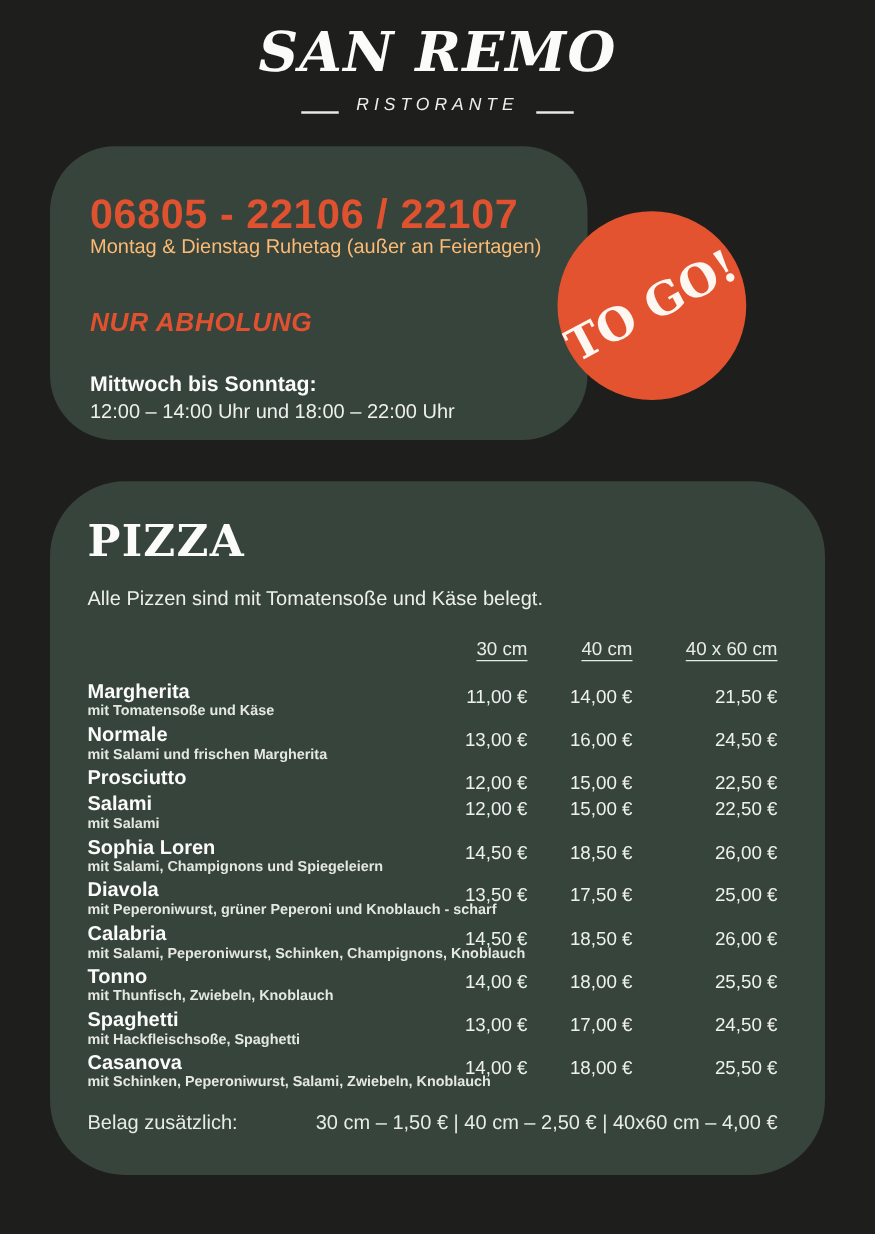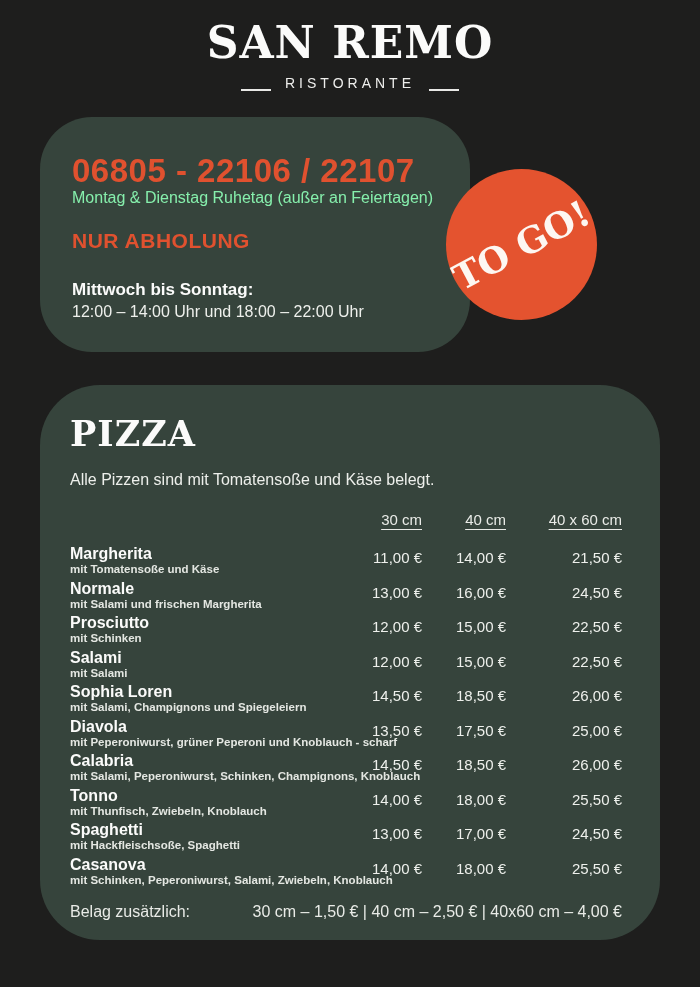--- a/index.html
+++ b/index.html
@@ -7,21 +7,21 @@
   body {
     background: #1e1e1d;
     font-family: "Liberation Sans", sans-serif;
     color: #f2f3f0;
     position: relative;
     overflow: hidden;
   }
   .serif { font-family: "DejaVu Serif", "Liberation Serif", serif; }
 
   
-  .logo-wrap { text-align: center; padding-top: 20px; }
+  .logo-wrap { text-align: center; padding-top: 20px; font-style: italic; }
   .logo-title {
     font-family: "DejaVu Serif", "Liberation Serif", serif;
     font-weight: 700;
     font-size: 44px;
     letter-spacing: 1px;
     color: #fbfbfa;
     line-height: 1.05;
   }
   .logo-sub-row {
     margin-top: 9px;
@@ -38,22 +38,22 @@
     width: 430px; height: 235px;
     background: #36443c;
     border-radius: 52px;
     padding: 37px 0 0 32px;
     z-index: 1;
   }
   .phone {
     color: #e0512f; font-weight: 700; font-size: 33px; letter-spacing: 0.5px;
     line-height: 1; margin-bottom: 2px; white-space: nowrap;
   }
-  .closed-note { color: #86efac; font-size: 16px; margin-bottom: 22px; white-space: nowrap; }
-  .pickup { color: #e0512f; font-weight: 800; font-size: 21px; letter-spacing: 0.5px; margin-bottom: 27px; }
+  .closed-note { color: #fdba74; font-size: 16px; margin-bottom: 40px; white-space: nowrap; }
+  .pickup { color: #e0512f; font-weight: 800; font-size: 21px; letter-spacing: 0.5px; margin-bottom: 27px; font-style: italic; }
   .days { color: #fbfbfa; font-weight: 700; font-size: 17px; margin-bottom: 3px; }
   .hours { color: #eef0ec; font-size: 16px; }
 
   
   .badge {
     position: absolute; left: 446px; top: 169px;
     width: 151px; height: 151px; border-radius: 50%;
     background: #e4532f;
     display: flex; align-items: center; justify-content: center;
     z-index: 2;
@@ -157,21 +157,20 @@
       <div class="item-desc">mit Salami und frischen Margherita</div>
       <div class="item-prices price-cols">
         <span>13,00 €</span>
         <span>16,00 €</span>
         <span>24,50 €</span>
       </div>
     </div>
 
     <div class="item">
       <div class="item-name">Prosciutto</div>
-      <div class="item-desc">mit Schinken</div>
       <div class="item-prices price-cols">
         <span>12,00 €</span>
         <span>15,00 €</span>
         <span>22,50 €</span>
       </div>
     </div>
 
     <div class="item">
       <div class="item-name">Salami</div>
       <div class="item-desc">mit Salami</div>

